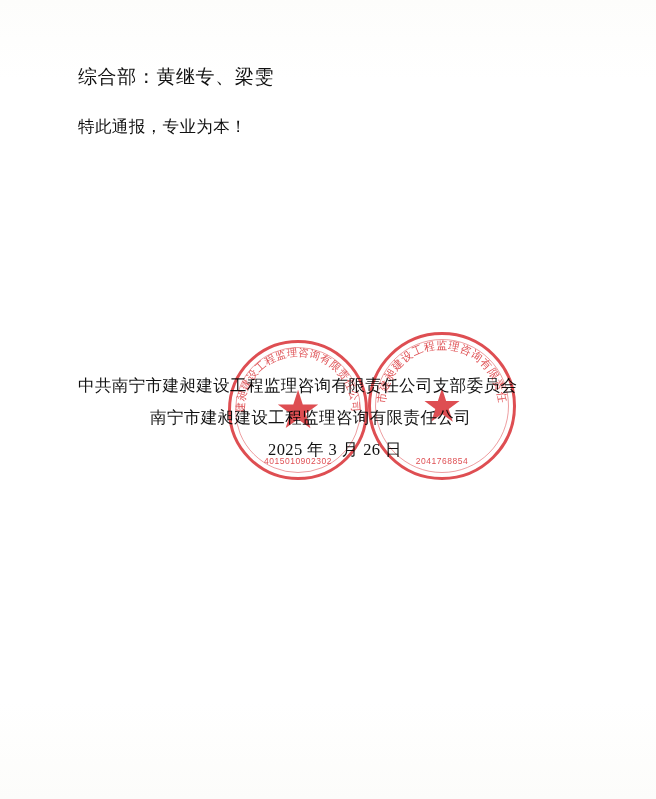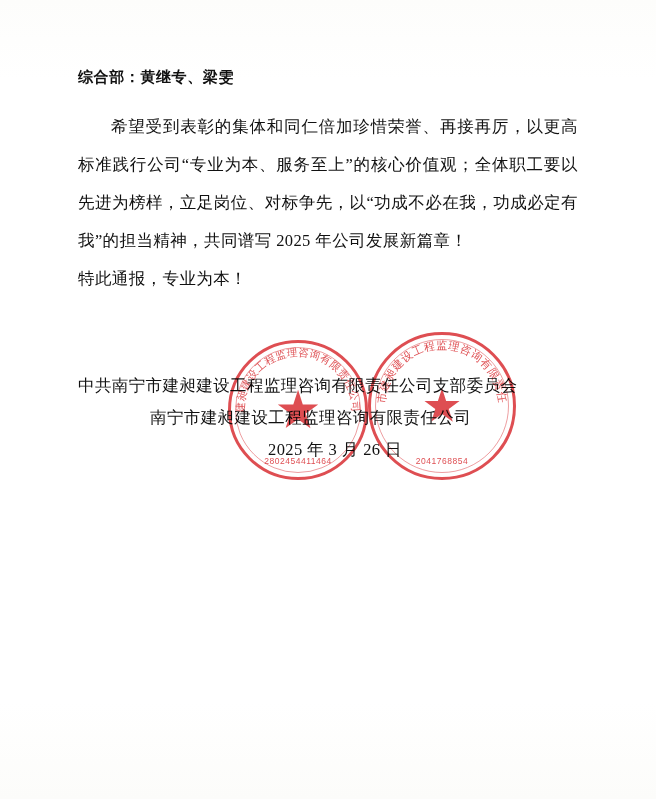--- a/index.html
+++ b/index.html
@@ -24,26 +24,25 @@
   }
 
   .doc-body {
     position: absolute;
     left: 78px;
     top: 58px;
     width: 500px;
   }
 
   .line {
-    font-size: 15px;
+    font-size: 19px;
     line-height: 38px;
     letter-spacing: 0.6px;
     white-space: pre-wrap;
     color: #111;
-    font-weight: bold;
   }
 
   .para {
     font-size: 16.5px;
     line-height: 38px;
     letter-spacing: 0.4px;
     text-align: justify;
     text-justify: inter-ideograph;
     color: #111;
   }
@@ -134,21 +133,20 @@
   #stamp-company .star { font-size: 40px; }
 </style>
 </head>
 <body>
 
 <div class="page">
 
   <div class="doc-body">
     <div class="line">综合部：黄继专、梁雯</div>
     <div class="gap-1"></div>
-    <div class="para indent2">希望受到表彰的集体和同仁倍加珍惜荣誉、再接再厉，以更高标准践行公司“专业为本、服务至上”的核心价值观；全体职工要以先进为榜样，立足岗位、对标争先，以“功成不必在我，功成必定有我”的担当精神，共同谱写 2025 年公司发展新篇章！</div>
     <div class="para">特此通报，专业为本！</div>
   </div>
 
   <div class="block-signoff">
     <div class="sign-line l1">中共南宁市建昶建设工程监理咨询有限责任公司支部委员会</div>
     <div class="sign-line l2">南宁市建昶建设工程监理咨询有限责任公司</div>
     <div class="sign-line l3">2025 年 3 月 26 日</div>
   </div>
 
   <div class="stamp" id="stamp-party">
@@ -156,21 +154,21 @@
     <div class="ring-inner"></div>
     <svg viewBox="0 0 140 140" width="140" height="140" aria-hidden="true">
       <defs>
         <path id="arcPartyTop" d="M 16,70 A 54,54 0 0 1 124,70"></path>
       </defs>
       <text font-family="Liberation Serif, serif" font-size="10.5" fill="#d7262b" letter-spacing="0.4">
         <textPath href="#arcPartyTop" startOffset="50%" text-anchor="middle">中共南宁市建昶建设工程监理咨询有限责任公司支部委员会</textPath>
       </text>
     </svg>
     <div class="star">★</div>
-    <div class="stamp-code">2802454411464</div>
+    <div class="stamp-code">4015010902302</div>
   </div>
 
   <div class="stamp" id="stamp-company">
     <div class="ring"></div>
     <div class="ring-inner"></div>
     <svg viewBox="0 0 148 148" width="148" height="148" aria-hidden="true">
       <defs>
         <path id="arcCompanyTop" d="M 17,74 A 57,57 0 0 1 131,74"></path>
       </defs>
       <text font-family="Liberation Serif, serif" font-size="11" fill="#d7262b" letter-spacing="0.6">

